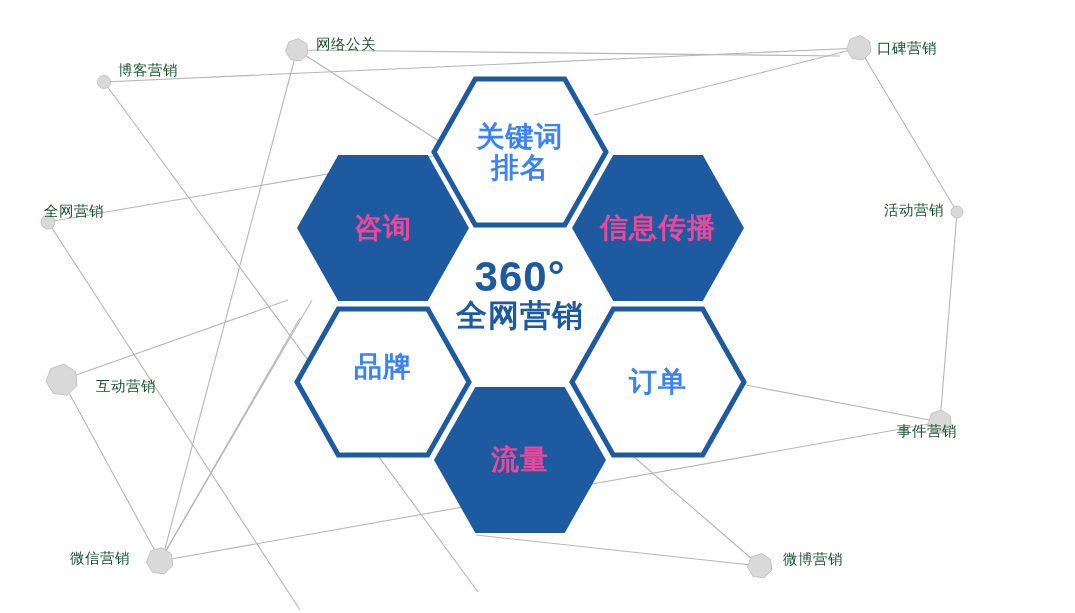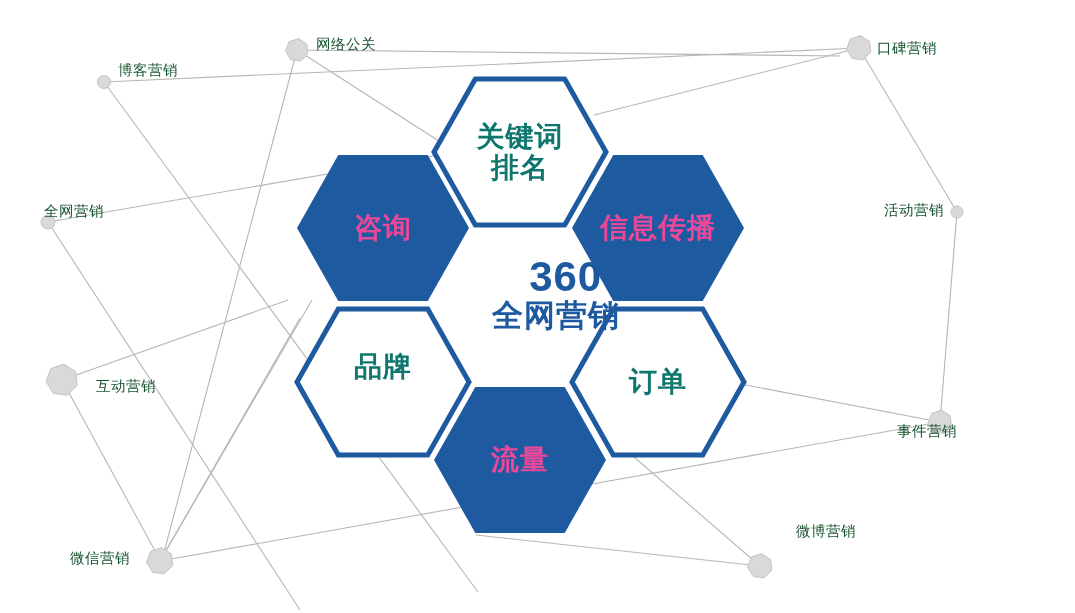--- a/index.html
+++ b/index.html
@@ -35,21 +35,21 @@
   .hex-label {
     position: absolute;
     text-align: center;
     font-weight: bold;
     line-height: 1.12;
     white-space: nowrap;
     letter-spacing: 1px;
     pointer-events: none;
   }
   .hex-label.on-fill { color: #ec4899; }
-  .hex-label.on-outline { color: #0f766e; }
+  .hex-label.on-outline { color: #3b82f6; }
   #center-label {
     position: absolute;
     text-align: center;
     color: #1d5aa0;
     font-weight: bold;
     line-height: 1.06;
     letter-spacing: 1px;
     pointer-events: none;
   }
   #center-label .deg {
@@ -130,21 +130,21 @@
         <div>流量</div>
       </div>
       <div class="node-label" style="left: 118px; top: 63px;">博客营销</div>
       <div class="node-label" style="left: 316px; top: 37px;">网络公关</div>
       <div class="node-label" style="left: 877px; top: 41px;">口碑营销</div>
       <div class="node-label" style="left: 44px; top: 204px;">全网营销</div>
       <div class="node-label" style="left: 884px; top: 203px;">活动营销</div>
       <div class="node-label" style="left: 96px; top: 379px;">互动营销</div>
       <div class="node-label" style="left: 897px; top: 424px;">事件营销</div>
       <div class="node-label" style="left: 70px; top: 551px;">微信营销</div>
-      <div class="node-label" style="left: 783px; top: 524px; margin-left: 13px;">微博营销</div>
+      <div class="node-label" style="left: 783px; top: 552px;">微博营销</div>
     </div>
 
-  <div id="center-label" style="left: 420px; width: 200px; top: 255px; text-align: right;">
+  <div id="center-label" style="left: 420px; width: 200px; top: 255px;">
     <span class="deg">360°</span>
     <span class="sub">全网营销</span>
   </div>
 
 </div>
 
 </body></html>

